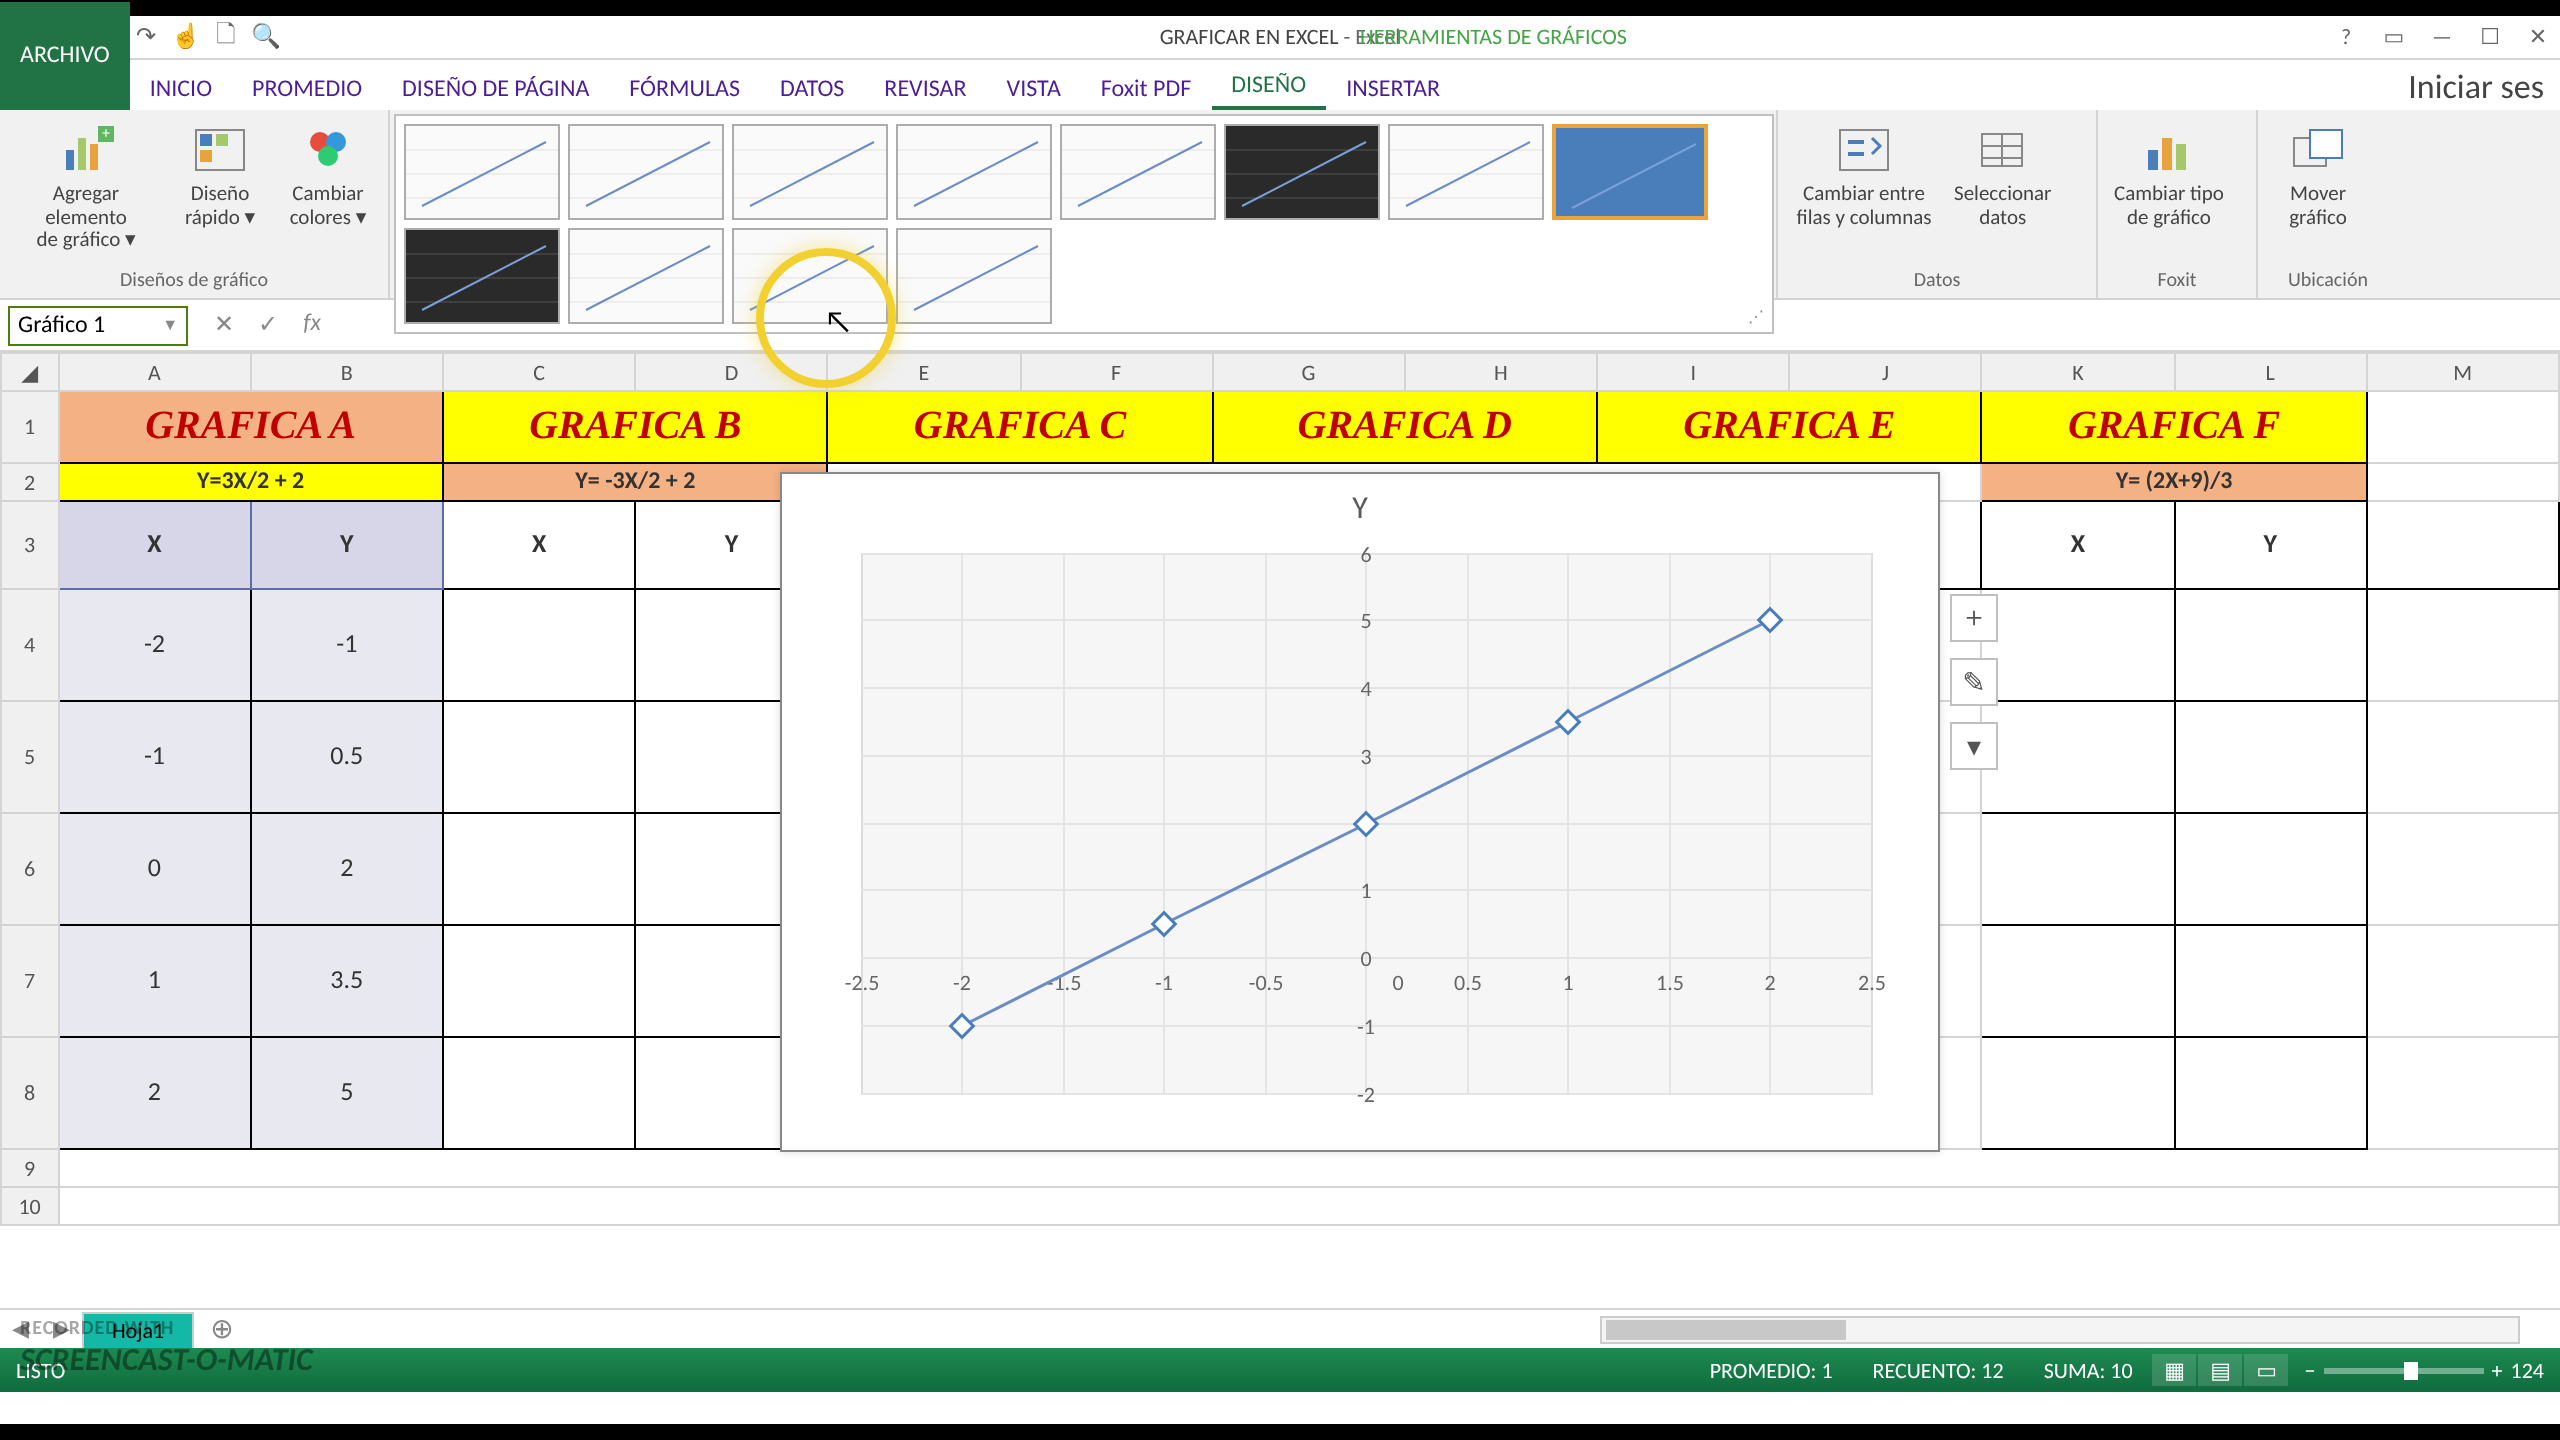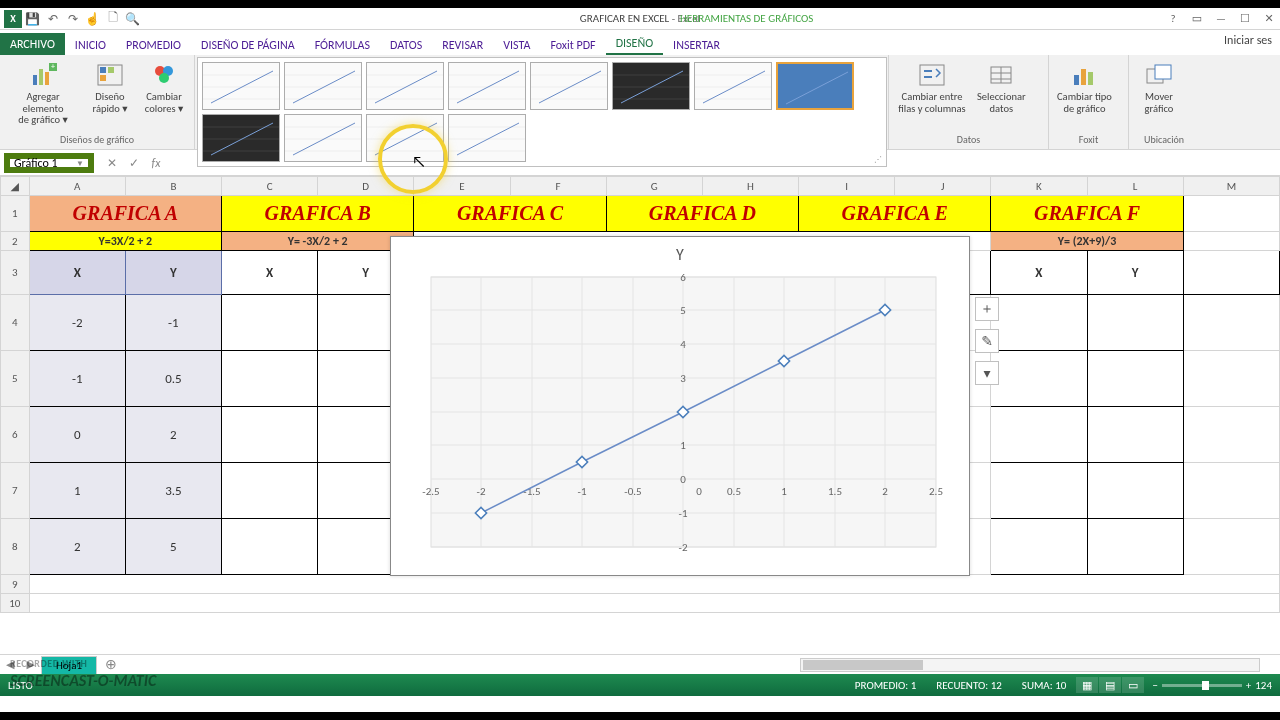--- a/index.html
+++ b/index.html
@@ -13,23 +13,23 @@
 .qat .ic.excel{background:#217346;color:#fff;font-weight:bold;font-size:10px;}
 .title-center{position:absolute;left:0;right:0;text-align:center;pointer-events:none;color:#666;}
 .title-center .fn{color:#444;}
 .title-tools{position:absolute;left:680px;color:#44a544;font-size:11px;}
 .title-right{position:absolute;right:4px;display:flex;gap:10px;color:#666;}
 .title-right span{width:14px;text-align:center;}
 
 
 .tabs{height:25px;background:#fff;display:flex;align-items:flex-end;font-size:12px;position:relative;}
 .tab{padding:4px 10px 3px;color:#4c1d95;cursor:pointer;white-space:nowrap;}
-.tab.file{background:#217346;color:#fff;padding:4px 10px;}
+.tab.file{background:#217346;color:#fff;padding:20px 10px;}
 .tab.active{color:#217346;border-bottom:2px solid #217346;}
-.signin{position:absolute;right:8px;top:3px;font-size:12px;color:#444;padding-left:10px;}
+.signin{position:absolute;right:8px;top:3px;font-size:17px;color:#444;padding-left:10px;}
 
 
 .ribbon{height:95px;background:#f1f1f1;border-bottom:1px solid #d4d4d4;display:flex;position:relative;}
 .rgroup{border-right:1px solid #d4d4d4;display:flex;flex-direction:column;justify-content:space-between;padding:4px 4px 1px;position:relative;}
 .rgroup .glabel{font-size:10px;color:#666;text-align:center;padding-bottom:2px;}
 .rbtns{display:flex;gap:2px;flex:1;}
 .rbtn{display:flex;flex-direction:column;align-items:center;justify-content:flex-start;padding:2px 4px;font-size:10.5px;color:#444;text-align:center;min-width:52px;gap:2px;cursor:pointer;}
 .rbtn .ricon{width:32px;height:28px;display:flex;align-items:center;justify-content:center;}
 .rbtn .rlbl{line-height:1.1;}
 
@@ -37,21 +37,21 @@
 .gallery{background:#fff;border:1px solid #c0c0c0;padding:4px;display:flex;flex-wrap:wrap;gap:4px;width:690px;position:relative;}
 .gitem{width:78px;height:48px;border:1px solid #adadad;background:#fafafa;position:relative;cursor:pointer;}
 .gitem.sel{border:2px solid #e8a33d;background:#fde9cd;}
 .gitem.dark{background:#2a2a2a;}
 .gitem.blue{background:#4a7ebb;}
 .gitem svg{width:100%;height:100%;}
 .ghandle{position:absolute;bottom:2px;right:4px;color:#888;font-size:8px;}
 
 
 .fbar{height:26px;border-bottom:1px solid #d4d4d4;display:flex;align-items:center;font-size:12px;background:#fff;}
-.namebox{width:90px;border:6px solid #4d7c0f;margin:2px 4px;padding:2px 4px;height:20px;display:flex;align-items:center;justify-content:space-between;}
+.namebox{width:90px;border:1px solid #4d7c0f;margin:2px 4px;padding:2px 4px;height:20px;display:flex;align-items:center;justify-content:space-between;}
 .namebox .dd{color:#888;font-size:8px;}
 .fbtns{display:flex;gap:2px;padding:0 4px;color:#888;}
 .fbtns span{width:20px;text-align:center;}
 .finput{flex:1;padding:2px 6px;}
 
 
 .gridwrap{position:relative;height:478px;overflow:hidden;background:#fff;}
 .grid{border-collapse:collapse;width:100%;font-size:12px;}
 .grid th,.grid td{border:1px solid #d4d4d4;height:19px;text-align:center;font-weight:normal;color:#333;background:#fff;}
 .grid th{background:#f0f0f0;font-size:11px;color:#555;}

